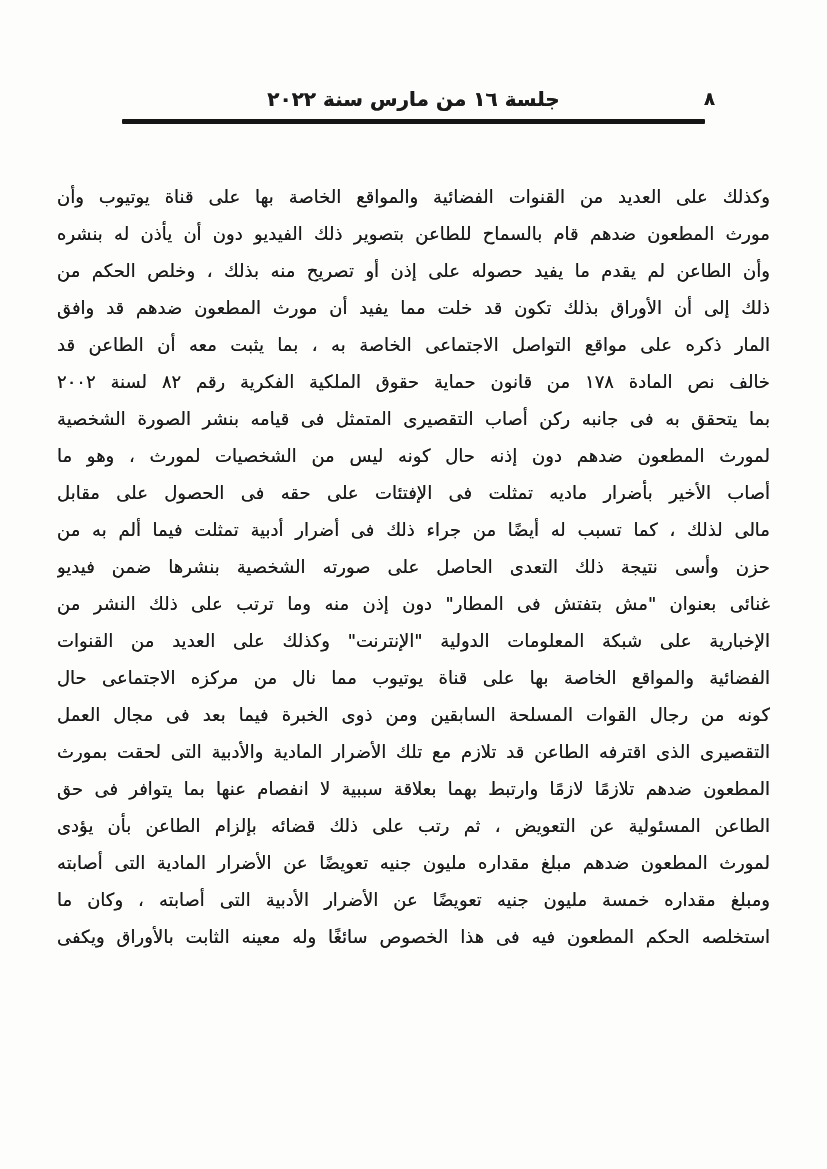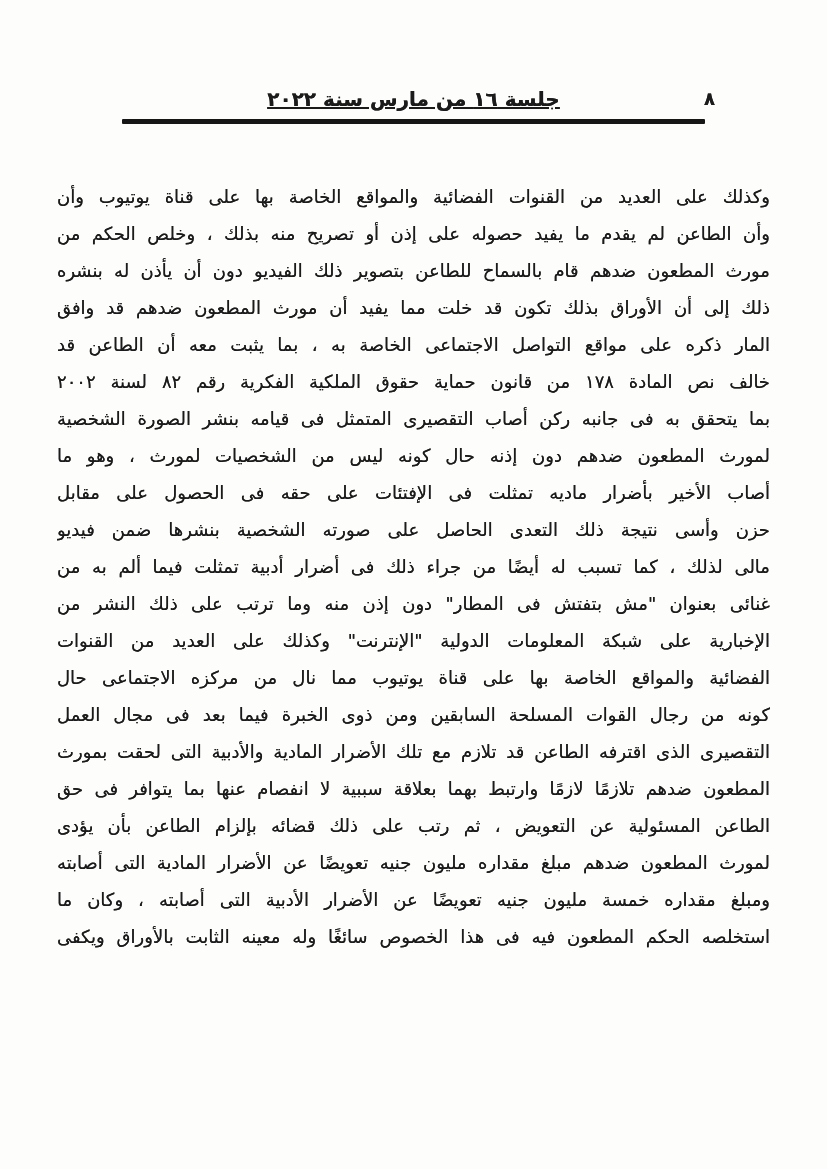--- a/index.html
+++ b/index.html
@@ -25,21 +25,20 @@
   .session-title {
     position: absolute;
     top: 87px;
     left: 0;
     right: 0;
     text-align: center;
     font-size: 20px;
     font-weight: bold;
     letter-spacing: 0.2px;
     text-shadow: 0 0 0.4px rgba(20,20,20,0.9);
-    text-decoration: underline;
   }
   .page-number {
     position: absolute;
     top: 88px;
     right: 112px;
     font-size: 18px;
     font-weight: bold;
     text-shadow: 0 0 0.4px rgba(20,20,20,0.9);
   }
   .header-rule {
@@ -78,30 +77,30 @@
 <div class="page">
 
   <div class="page-header">
     <div class="page-number">٨</div>
     <div class="session-title">جلسة ١٦ من مارس سنة ٢٠٢٢</div>
     <div class="header-rule"></div>
   </div>
 
   <div class="judgment-body">
     <div class="text-line">وكذلك على العديد من القنوات الفضائية والمواقع الخاصة بها على قناة يوتيوب وأن</div>
+    <div class="text-line">مورث المطعون ضدهم قام بالسماح للطاعن بتصوير ذلك الفيديو دون أن يأذن له بنشره</div>
     <div class="text-line">وأن الطاعن لم يقدم ما يفيد حصوله على إذن أو تصريح منه بذلك ، وخلص الحكم من</div>
-    <div class="text-line">مورث المطعون ضدهم قام بالسماح للطاعن بتصوير ذلك الفيديو دون أن يأذن له بنشره</div>
     <div class="text-line">ذلك إلى أن الأوراق بذلك تكون قد خلت مما يفيد أن مورث المطعون ضدهم قد وافق</div>
     <div class="text-line">المار ذكره على مواقع التواصل الاجتماعى الخاصة به ، بما يثبت معه أن الطاعن قد</div>
     <div class="text-line">خالف نص المادة ١٧٨ من قانون حماية حقوق الملكية الفكرية رقم ٨٢ لسنة ٢٠٠٢</div>
     <div class="text-line">بما يتحقق به فى جانبه ركن أصاب التقصيرى المتمثل فى قيامه بنشر الصورة الشخصية</div>
     <div class="text-line">لمورث المطعون ضدهم دون إذنه حال كونه ليس من الشخصيات لمورث ، وهو ما</div>
     <div class="text-line">أصاب الأخير بأضرار ماديه تمثلت فى الإفتئات على حقه فى الحصول على مقابل</div>
+    <div class="text-line">مالى لذلك ، كما تسبب له أيضًا من جراء ذلك فى أضرار أدبية تمثلت فيما ألم به من</div>
     <div class="text-line">حزن وأسى نتيجة ذلك التعدى الحاصل على صورته الشخصية بنشرها ضمن فيديو</div>
-    <div class="text-line">مالى لذلك ، كما تسبب له أيضًا من جراء ذلك فى أضرار أدبية تمثلت فيما ألم به من</div>
     <div class="text-line">غنائى بعنوان "مش بتفتش فى المطار" دون إذن منه وما ترتب على ذلك النشر من</div>
     <div class="text-line">الإخبارية على شبكة المعلومات الدولية "الإنترنت" وكذلك على العديد من القنوات</div>
     <div class="text-line">الفضائية والمواقع الخاصة بها على قناة يوتيوب مما نال من مركزه الاجتماعى حال</div>
     <div class="text-line">كونه من رجال القوات المسلحة السابقين ومن ذوى الخبرة فيما بعد فى مجال العمل</div>
     <div class="text-line">التقصيرى الذى اقترفه الطاعن قد تلازم مع تلك الأضرار المادية والأدبية التى لحقت بمورث</div>
     <div class="text-line">المطعون ضدهم تلازمًا لازمًا وارتبط بهما بعلاقة سببية لا انفصام عنها بما يتوافر فى حق</div>
     <div class="text-line">الطاعن المسئولية عن التعويض ، ثم رتب على ذلك قضائه بإلزام الطاعن بأن يؤدى</div>
     <div class="text-line">لمورث المطعون ضدهم مبلغ مقداره مليون جنيه تعويضًا عن الأضرار المادية التى أصابته</div>
     <div class="text-line">ومبلغ مقداره خمسة مليون جنيه تعويضًا عن الأضرار الأدبية التى أصابته ، وكان ما</div>
     <div class="text-line">استخلصه الحكم المطعون فيه فى هذا الخصوص سائغًا وله معينه الثابت بالأوراق ويكفى</div>

